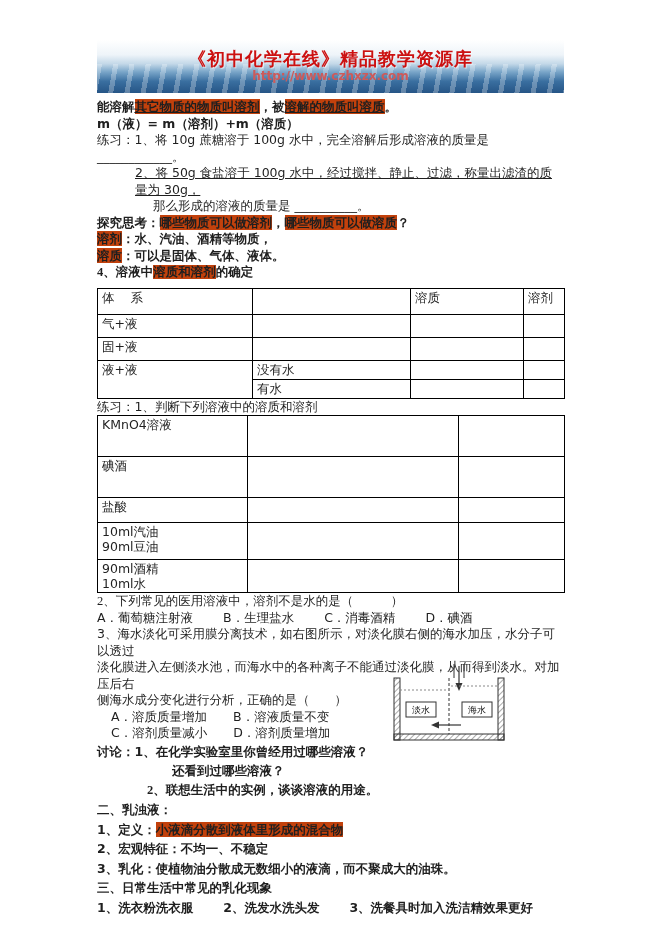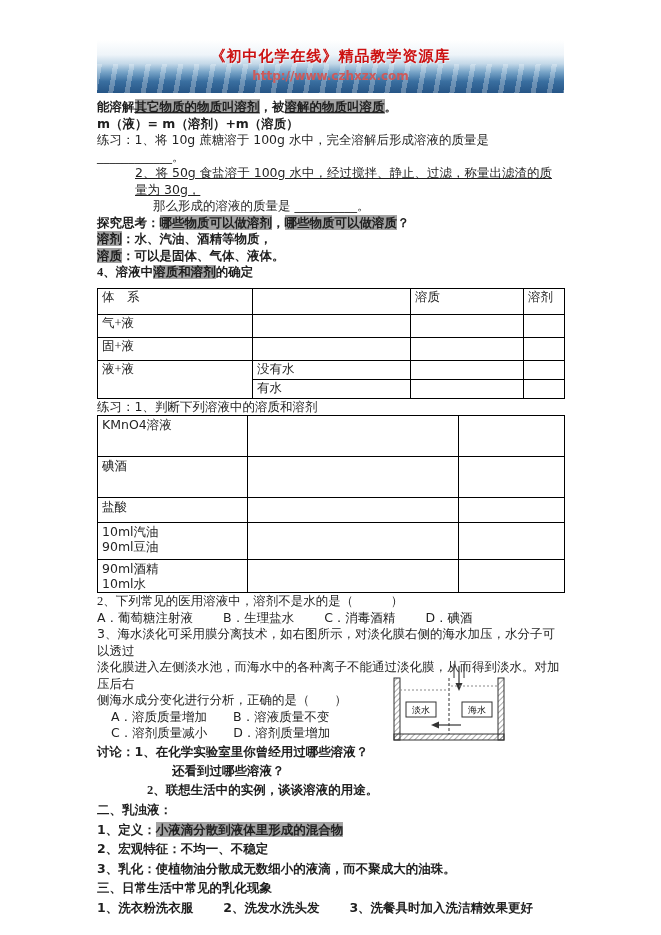--- a/index.html
+++ b/index.html
@@ -15,49 +15,49 @@
     position:absolute; left:97px; top:40px; width:467px; height:53px;
     background:linear-gradient(180deg,#ffffff 0%,#eef4f9 28%,#c3d8e8 45%,#7aa6c9 60%,#3a6fa0 78%,#265586 100%);
     overflow:hidden;
   }
   .banner-waves {
     position:absolute; left:0; top:24px; width:100%; height:29px;
     background:repeating-linear-gradient(100deg, rgba(255,255,255,.28) 0 5px, rgba(255,255,255,0) 5px 16px);
   }
   .banner-title {
     position:absolute; top:7px; left:0; width:100%;
-    text-align:center; font-size:15px; font-weight:bold; letter-spacing:1px;
+    text-align:center; font-size:18px; font-weight:bold; letter-spacing:1px;
     color:#cc1111; text-shadow:1px 1px 1px rgba(255,255,255,.65);
   }
   .banner-url {
     position:absolute; top:29px; left:0; width:100%;
     text-align:center; font-size:12px; font-weight:bold; color:#cd5a5a;
   }
 
   
   .content { position:absolute; left:97px; top:99px; width:467px; font-size:12.5px; line-height:16.5px; }
   .content p { margin:0; }
   .b  { font-weight:bold; }
-  .hl { background:#a3a3a3; }
+  .hl { background:#c2410c; }
   .u  { text-decoration:underline; }
   .ind14 { padding-left:14px; }
   .ind38 { padding-left:38px;text-decoration:underline; }
   .ind50 { padding-left:50px;font-family:Liberation Serif, serif; }
   .ind56 { padding-left:56px; }
   .ind75 { padding-left:75px; }
   .mt2 { margin-top:2px;font-family:Liberation Serif, serif; }  .mt3 { margin-top:3px; }  .mt4 { margin-top:4px; }  .mt6 { margin-top:6px; }  .mt7 { margin-top:7px; }
   .lg { line-height:19.5px; }
 
   
   table { border-collapse:collapse; width:467px; table-layout:fixed; font-size:12.5px; }
   td {
     border:1px solid #000; padding:1px 4px; vertical-align:top;
     white-space:pre-wrap; line-height:15px; text-align:left; font-weight:normal;
   }
-  .t1 { margin-top:7px;font-family:Liberation Serif, serif; }
+  .t1 { margin-top:7px; }
   .rh23 td { height:23px; }
   .rh20 td { height:20px; }
   .rh16 td { height:16px; }
   .rh22 td { height:22px; }
   .rh38 td { height:38px; }
   .rh34 td { height:34px; }
   .rh30 td { height:30px; }
 
   
   .opt  { margin-right:30px; display:inline-block; }

